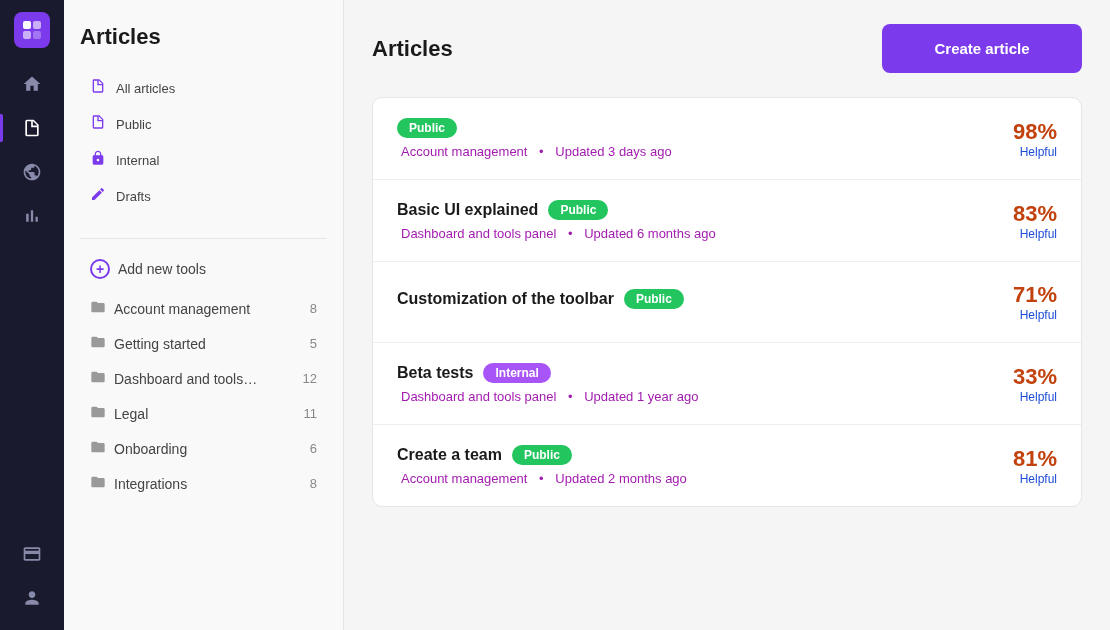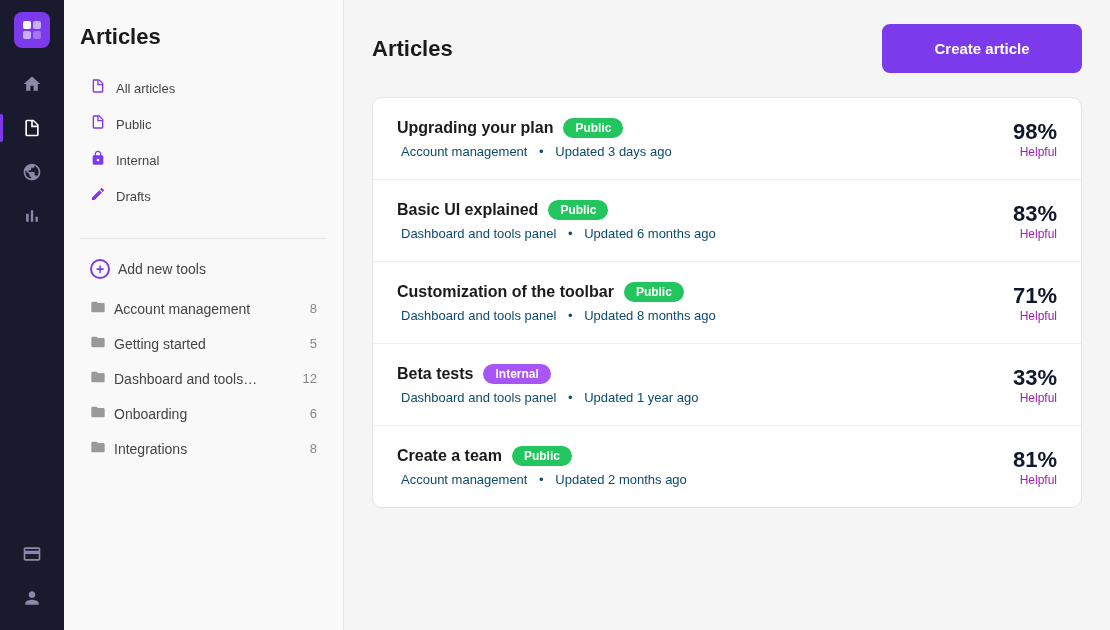--- a/index.html
+++ b/index.html
@@ -194,36 +194,36 @@
       border-radius: 20px;
       font-size: 12px;
       font-weight: 600;
       color: white;
     }
     .badge-public { background: #22c55e; }
     .badge-internal { background: #a855f7; }
 
     .article-meta {
       font-size: 13px;
-      color: #0c4a6e;
+      color: #a21caf;
     }
     .article-meta span { margin: 0 4px; }
 
     .article-stats {
       text-align: right;
       min-width: 80px;
     }
     .stat-percent {
       font-size: 22px;
       font-weight: 700;
-      color: #0f172a;
+      color: #c2410c;
     }
     .stat-label {
       font-size: 12px;
-      color: #a21caf;
+      color: #1d4ed8;
     }
   </style>
 </head>
 <body>
 
 <nav class="sidebar">
   <div class="sidebar-logo">
     <svg width="22" height="22" viewBox="0 0 22 22" fill="none">
       <rect x="2" y="2" width="8" height="8" rx="2" fill="white"></rect>
       <rect x="12" y="2" width="8" height="8" rx="2" fill="white" opacity="0.6"></rect>
@@ -339,20 +339,29 @@
       </span>
       <span>Dashboard and tools…</span>
       <span class="count">12</span>
     </li>
     <li class="topic-item">
       <span class="folder-icon">
         <svg width="16" height="16" viewBox="0 0 24 24" fill="#999">
             <path d="M10 4H4c-1.1 0-1.99.9-1.99 2L2 18c0 1.1.9 2 2 2h16c1.1 0 2-.9 2-2V8c0-1.1-.9-2-2-2h-8l-2-2z"></path>
           </svg>
       </span>
+      <span>Legal</span>
+      <span class="count">11</span>
+    </li>
+    <li class="topic-item">
+      <span class="folder-icon">
+        <svg width="16" height="16" viewBox="0 0 24 24" fill="#999">
+            <path d="M10 4H4c-1.1 0-1.99.9-1.99 2L2 18c0 1.1.9 2 2 2h16c1.1 0 2-.9 2-2V8c0-1.1-.9-2-2-2h-8l-2-2z"></path>
+          </svg>
+      </span>
       <span>Onboarding</span>
       <span class="count">6</span>
     </li>
     <li class="topic-item">
       <span class="folder-icon">
         <svg width="16" height="16" viewBox="0 0 24 24" fill="#999">
             <path d="M10 4H4c-1.1 0-1.99.9-1.99 2L2 18c0 1.1.9 2 2 2h16c1.1 0 2-.9 2-2V8c0-1.1-.9-2-2-2h-8l-2-2z"></path>
           </svg>
       </span>
       <span>Integrations</span>
@@ -365,21 +374,20 @@
   <div class="main-header">
     <h1 class="main-title">Articles</h1>
     <button class="create-btn">Create article</button>
   </div>
 
   <div class="articles-list">
 
     <div class="article-row">
       <div class="article-info">
         <div class="article-title-row">
-          <span class="article-title">Upgrading your plan</span>
           <span class="badge badge-public">Public</span>
         </div>
         <div class="article-meta">
           <span>Account management</span>
           <span>•</span>
           <span>Updated 3 days ago</span>
         </div>
       </div>
       <div class="article-stats">
         <div class="stat-percent">98%</div>
@@ -404,25 +412,20 @@
         <div class="stat-label">Helpful</div>
       </div>
     </div>
 
     <div class="article-row">
       <div class="article-info">
         <div class="article-title-row">
           <span class="article-title">Customization of the toolbar</span>
           <span class="badge badge-public">Public</span>
         </div>
-        <div class="article-meta">
-          <span>Dashboard and tools panel</span>
-          <span>•</span>
-          <span>Updated 8 months ago</span>
-        </div>
       </div>
       <div class="article-stats">
         <div class="stat-percent">71%</div>
         <div class="stat-label">Helpful</div>
       </div>
     </div>
 
     <div class="article-row">
       <div class="article-info">
         <div class="article-title-row">

